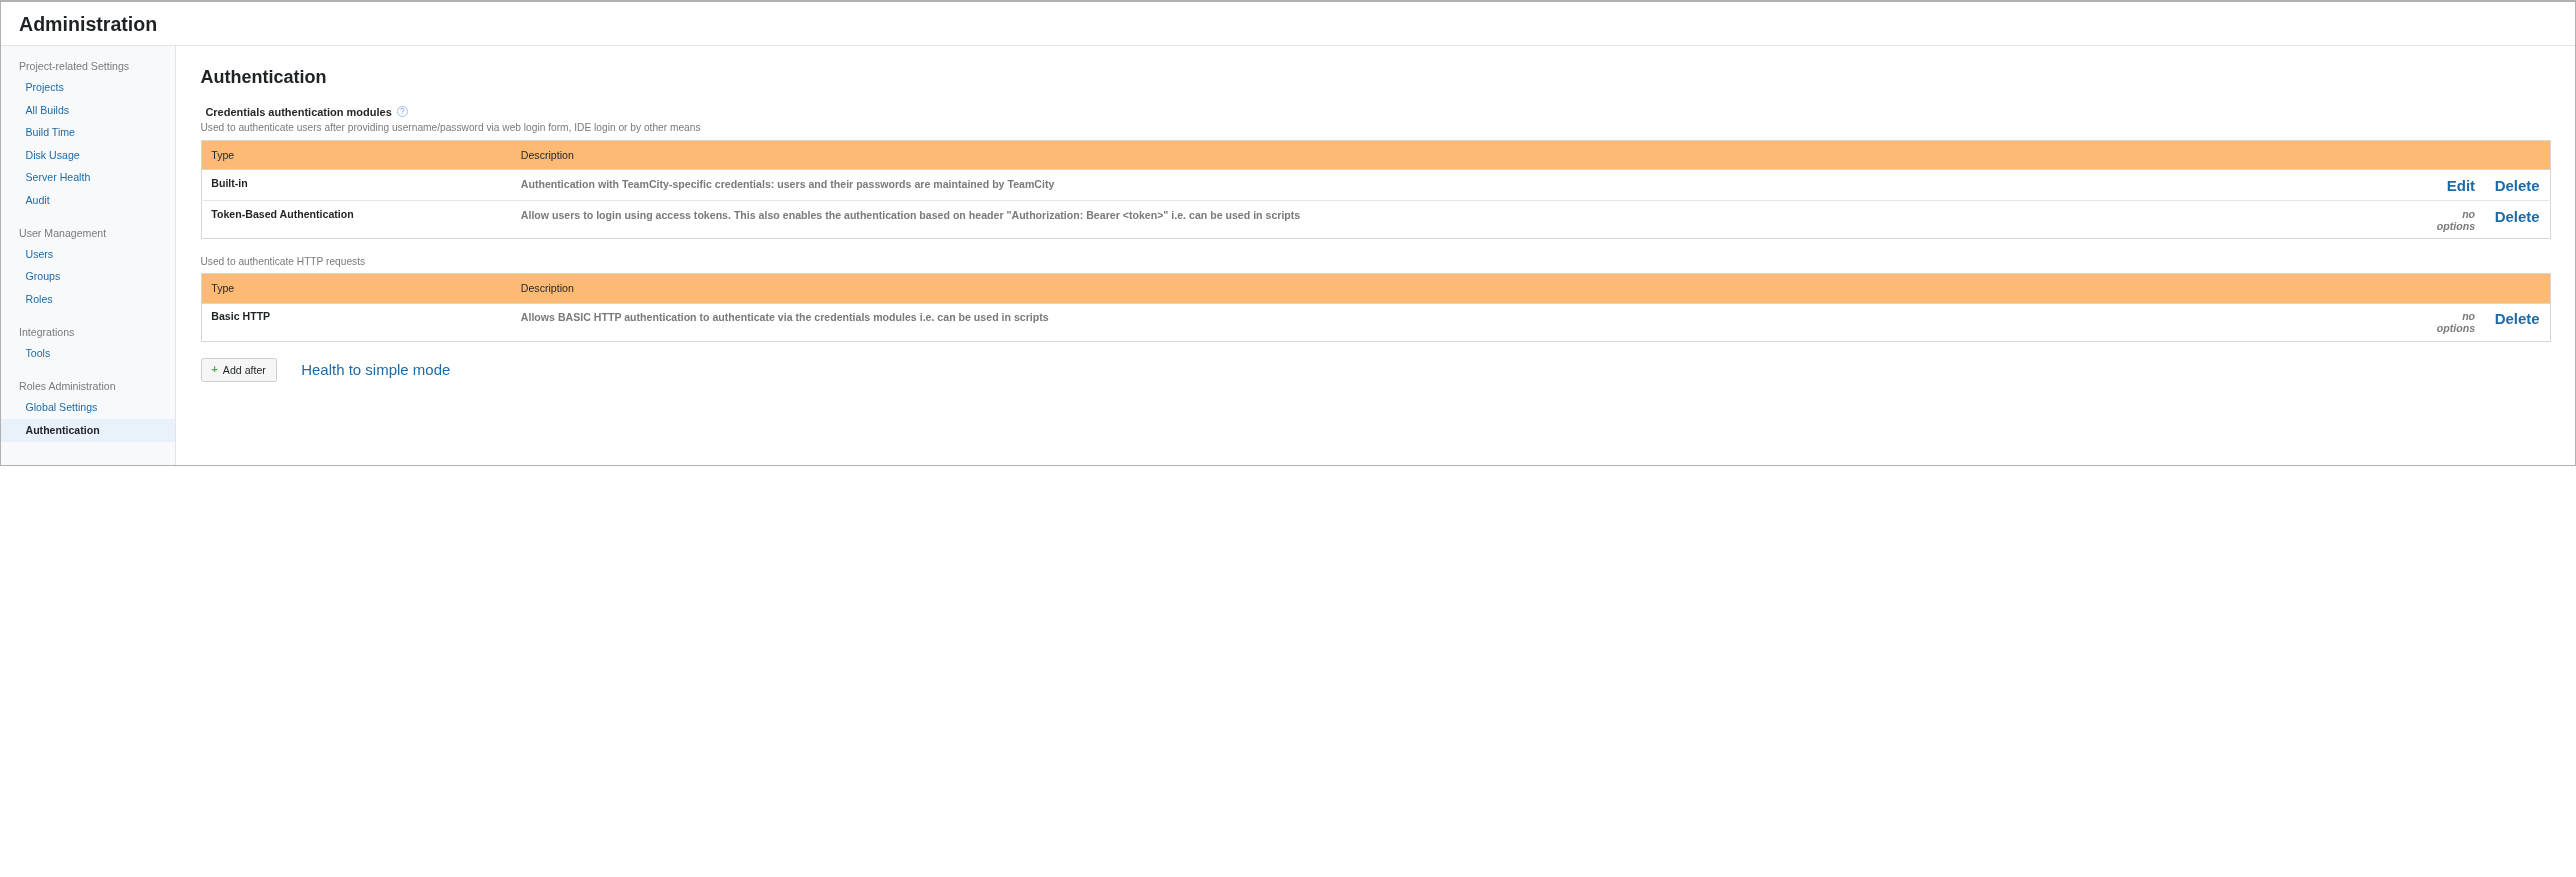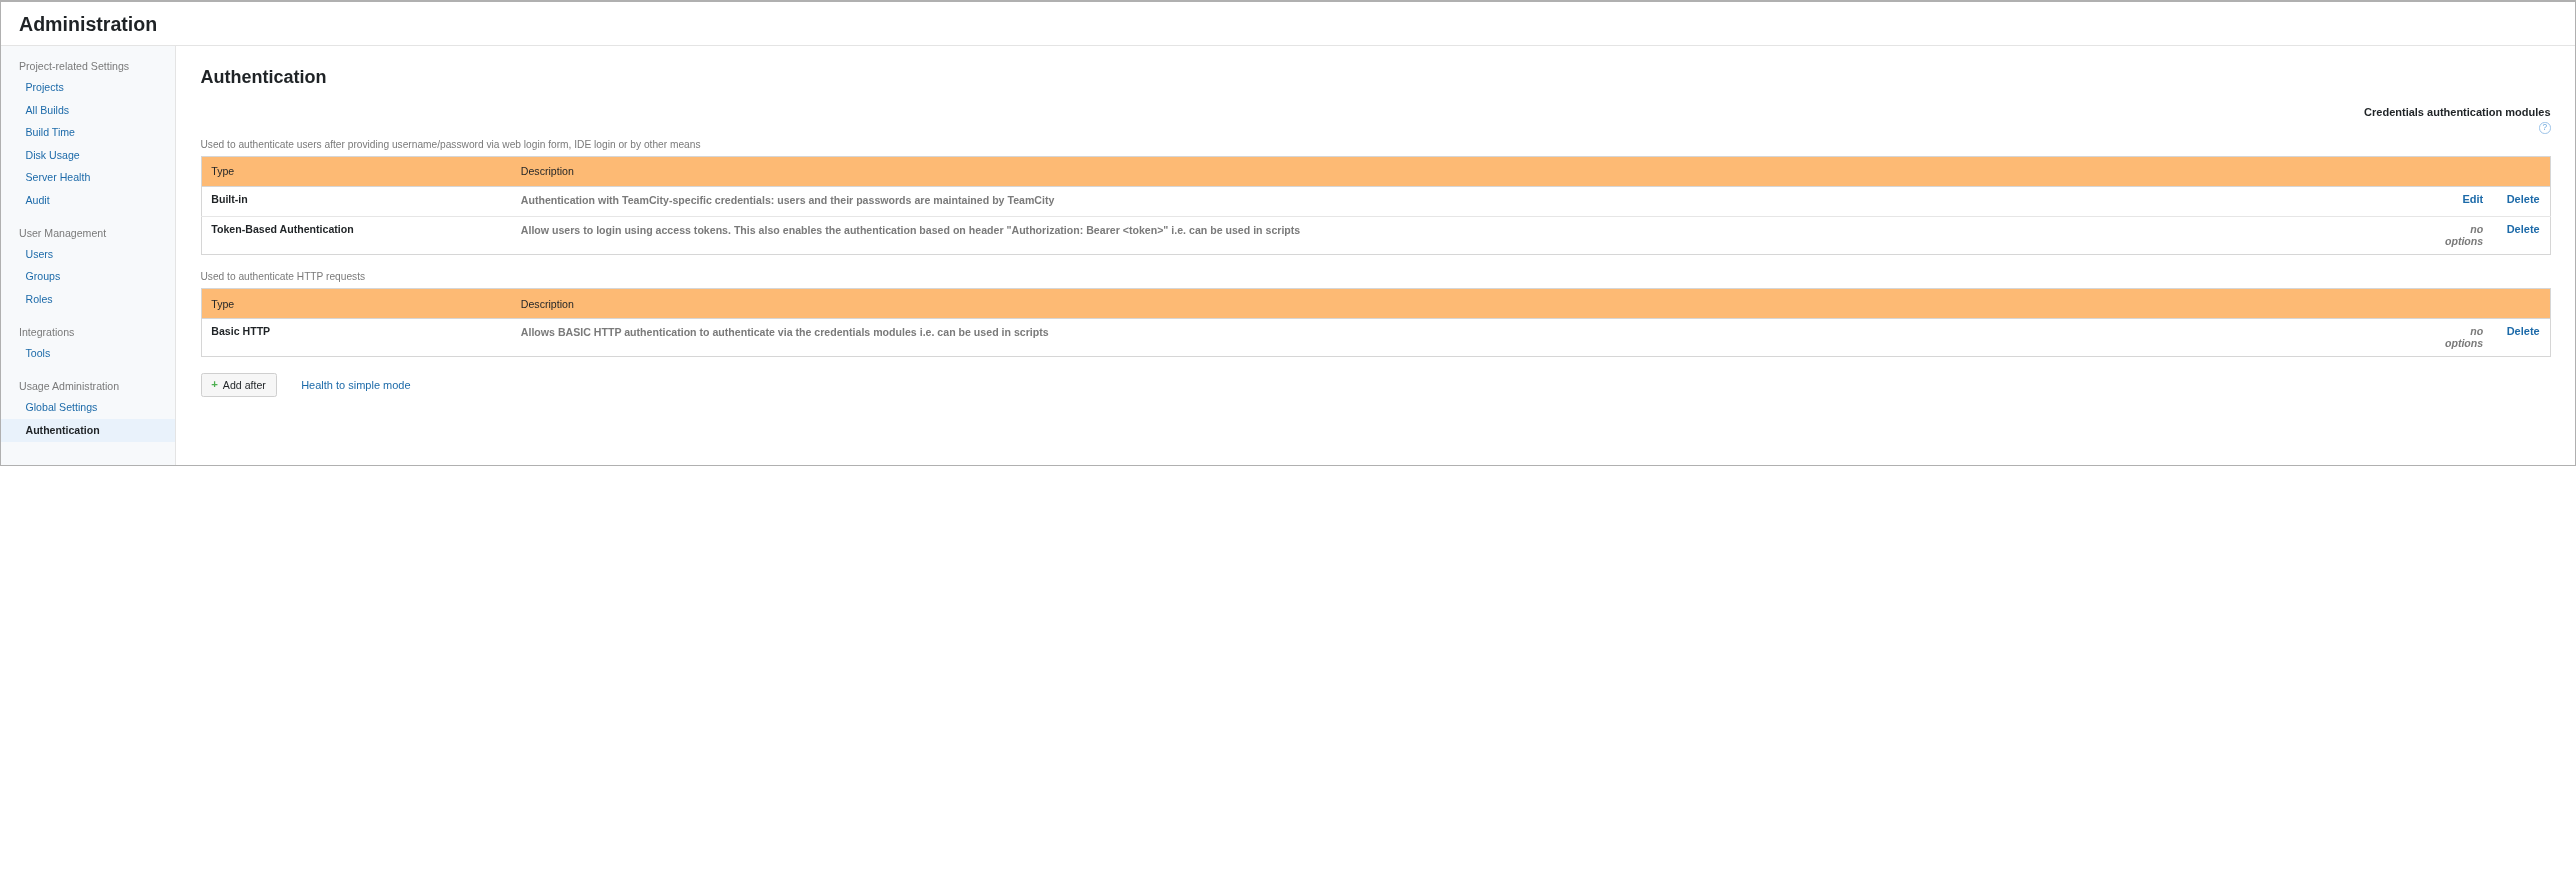--- a/index.html
+++ b/index.html
@@ -61,24 +61,23 @@
     flex: 1;
     padding: 21px 24.5px 16.3px 24.5px;
   }
   .main h2 {
     font-size: 18px;
     font-weight: 600;
     margin-bottom: 18px;
   }
   .section-title-row {
     display: flex;
-    align-items: flex-end;
+    align-items: center;
     gap: 4.9px;
     padding-left: 4.9px;
-    flex-direction: column;
   }
   .section-title {
     font-size: 11px;
     font-weight: 700;
     color: #1f2326;
   }
   .help-icon {
     width: 11.4px;
     height: 11.4px;
     border: 0.8px solid #9cc3e8;
@@ -123,21 +122,21 @@
   .col-desc { }
   .col-opts { width: 73px; text-align: right; }
   .col-act { width: 57px; text-align: right; }
   td.col-desc { color: #7a7a7a; font-size: 10.2px; line-height: 1.5; }
   td.col-opts { color: #7a7a7a; font-style: italic; font-size: 10.2px; text-align: right;}
   td.col-opts .link { font-style: normal; }
   td.col-act { text-align: right; }
   .link {
     color: #1c6aa9;
     cursor: pointer;
-    font-size: 11px;
+    font-size: 15px;
   }
   .actions-row {
     display: flex;
     align-items: center;
     gap: 24.5px;
     margin-top: 8.2px;
   }
   .btn {
     display: inline-flex;
     align-items: center;
@@ -180,21 +179,21 @@
           <div class="group-title">User Management</div>
           <a class="item">Users</a>
           <a class="item">Groups</a>
           <a class="item">Roles</a>
         </div>
         <div class="group">
           <div class="group-title">Integrations</div>
           <a class="item">Tools</a>
         </div>
         <div class="group">
-          <div class="group-title">Usage Administration</div>
+          <div class="group-title">Roles Administration</div>
           <a class="item">Global Settings</a>
           <a class="item active">Authentication</a>
         </div>
       </nav>
 
     <main class="main">
       <h2>Authentication</h2>
       <div id="sections">
           <div class="section-title-row">
             <span class="section-title">Credentials authentication modules</span>

